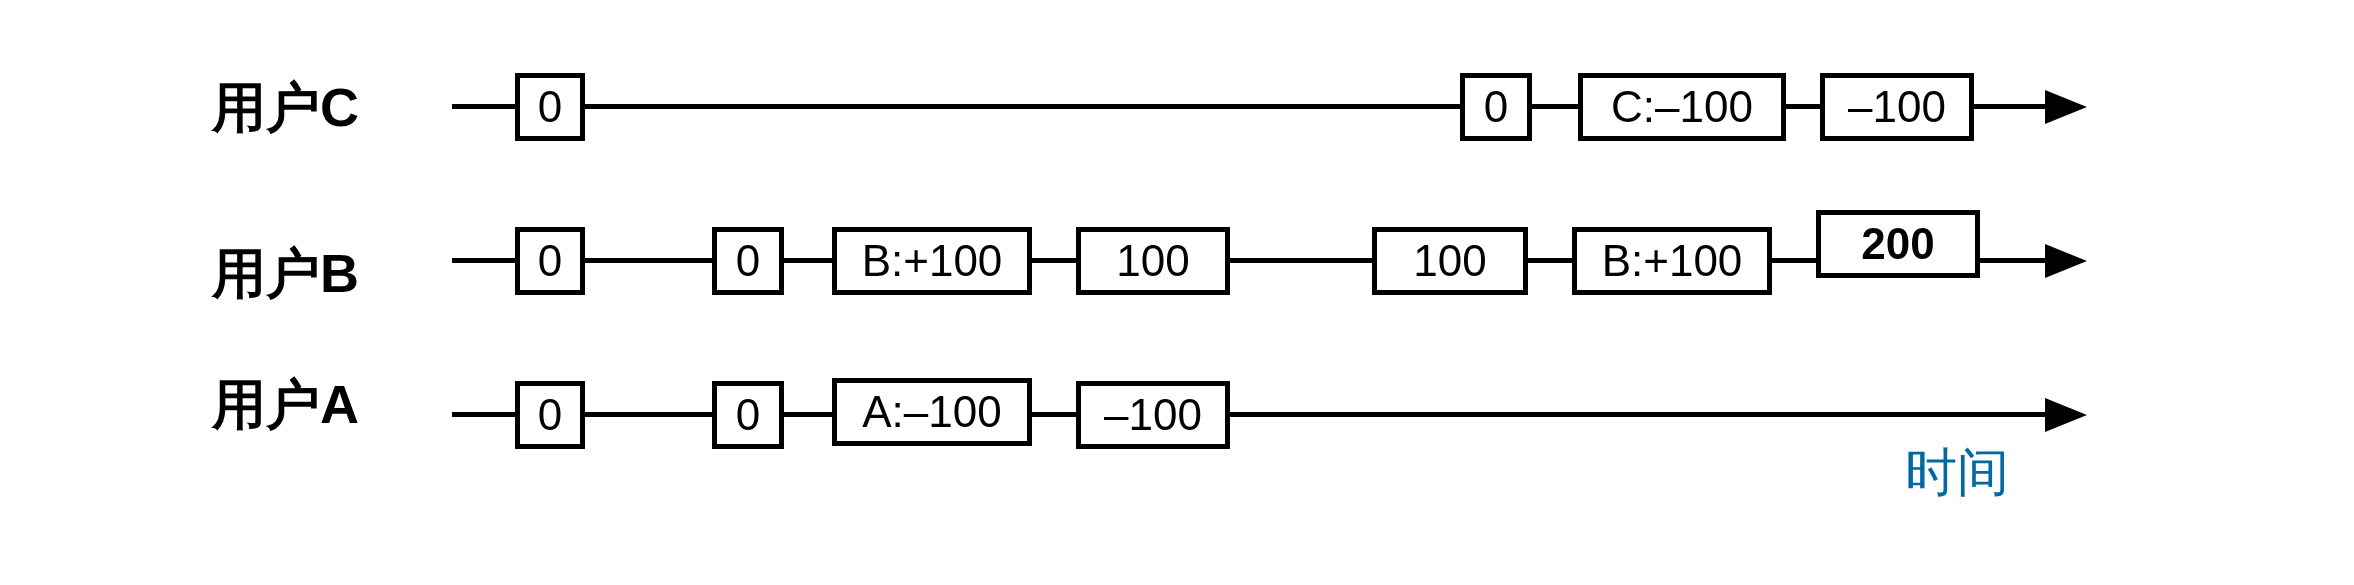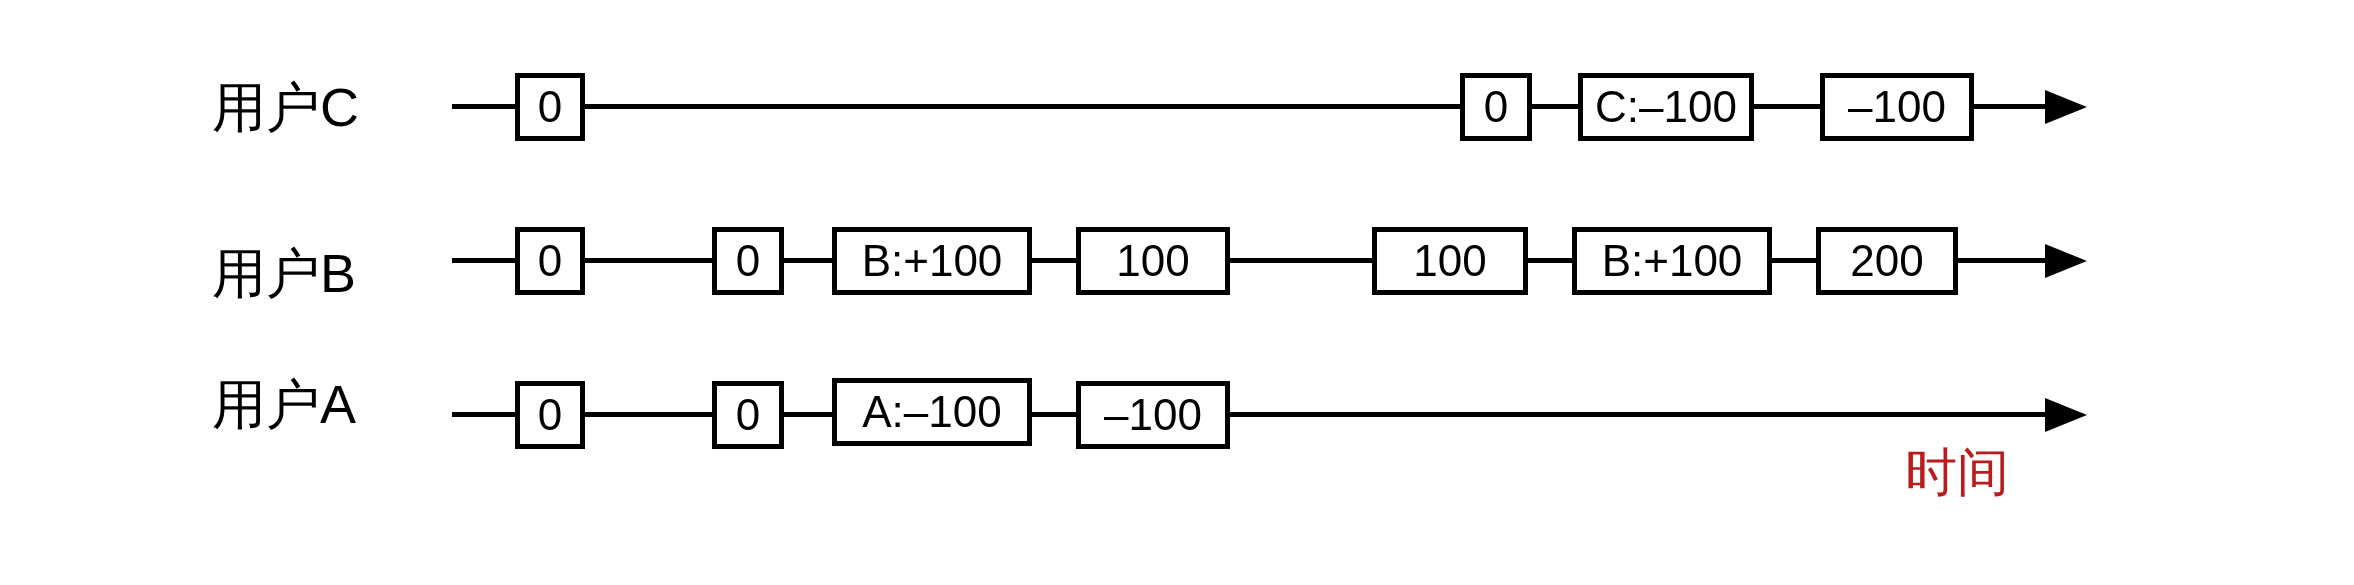--- a/index.html
+++ b/index.html
@@ -14,20 +14,21 @@
     height: 585px;
     background: #ffffff;
     overflow: hidden;
   }
   .row-label {
     position: absolute;
     font-size: 54px;
     color: #000000;
     white-space: nowrap;
     line-height: 1;
+    font-weight: bold;
   }
   .tl-line {
     position: absolute;
     height: 5px;
     background: #000000;
   }
   .tl-arrowhead {
     position: absolute;
     width: 0;
     height: 0;
@@ -45,47 +46,47 @@
     display: flex;
     align-items: center;
     justify-content: center;
     font-size: 44px;
     white-space: nowrap;
     line-height: 1;
   }
   .axis-label {
     position: absolute;
     font-size: 52px;
-    color: #b91c1c;
+    color: #0369a1;
     white-space: nowrap;
     line-height: 1;
   }
 </style>
 </head>
 <body>
 
 <div class="canvas">
   <div id="rows">
       <div class="row-label" style="left: 212px; top: 80px;">用户C</div>
       <div class="tl-line" style="left: 452px; width: 1597px; top: 104px; height: 5px;"></div>
       <div class="tl-arrowhead" style="left: 2045px; top: 90px;"></div>
       <div class="tl-box" style="left: 515px; width: 70px; top: 73px;">0</div>
       <div class="tl-box" style="left: 1460px; width: 72px; top: 73px;">0</div>
-      <div class="tl-box" style="left: 1578px; width: 176px; top: 73px;">C:–100</div>
+      <div class="tl-box" style="left: 1578px; width: 208px; top: 73px;">C:–100</div>
       <div class="tl-box" style="left: 1820px; width: 154px; top: 73px;">–100</div>
       <div class="row-label" style="left: 212px; top: 246px;">用户B</div>
       <div class="tl-line" style="left: 452px; width: 1597px; top: 258px; height: 5px;"></div>
       <div class="tl-arrowhead" style="left: 2045px; top: 244px;"></div>
       <div class="tl-box" style="left: 515px; width: 70px; top: 227px;">0</div>
       <div class="tl-box" style="left: 712px; width: 72px; top: 227px;">0</div>
       <div class="tl-box" style="left: 832px; width: 200px; top: 227px;">B:+100</div>
       <div class="tl-box" style="left: 1076px; width: 154px; top: 227px;">100</div>
       <div class="tl-box" style="left: 1372px; width: 156px; top: 227px;">100</div>
       <div class="tl-box" style="left: 1572px; width: 200px; top: 227px;">B:+100</div>
-      <div class="tl-box" style="left: 1816px; width: 142px; top: 227px;">200</div>
+      <div class="tl-box" style="left: 1816px; width: 164px; top: 210px; font-weight: bold;">200</div>
       <div class="row-label" style="left: 212px; top: 377px;">用户A</div>
       <div class="tl-line" style="left: 452px; width: 1597px; top: 412px; height: 5px;"></div>
       <div class="tl-arrowhead" style="left: 2045px; top: 398px;"></div>
       <div class="tl-box" style="left: 515px; width: 70px; top: 381px;">0</div>
       <div class="tl-box" style="left: 712px; width: 72px; top: 381px;">0</div>
       <div class="tl-box" style="left: 832px; width: 200px; top: 378px;">A:–100</div>
       <div class="tl-box" style="left: 1076px; width: 154px; top: 381px;">–100</div>
     </div>
   <div class="axis-label" style="left: 1905px; top: 446px;">时间</div>
 </div>

